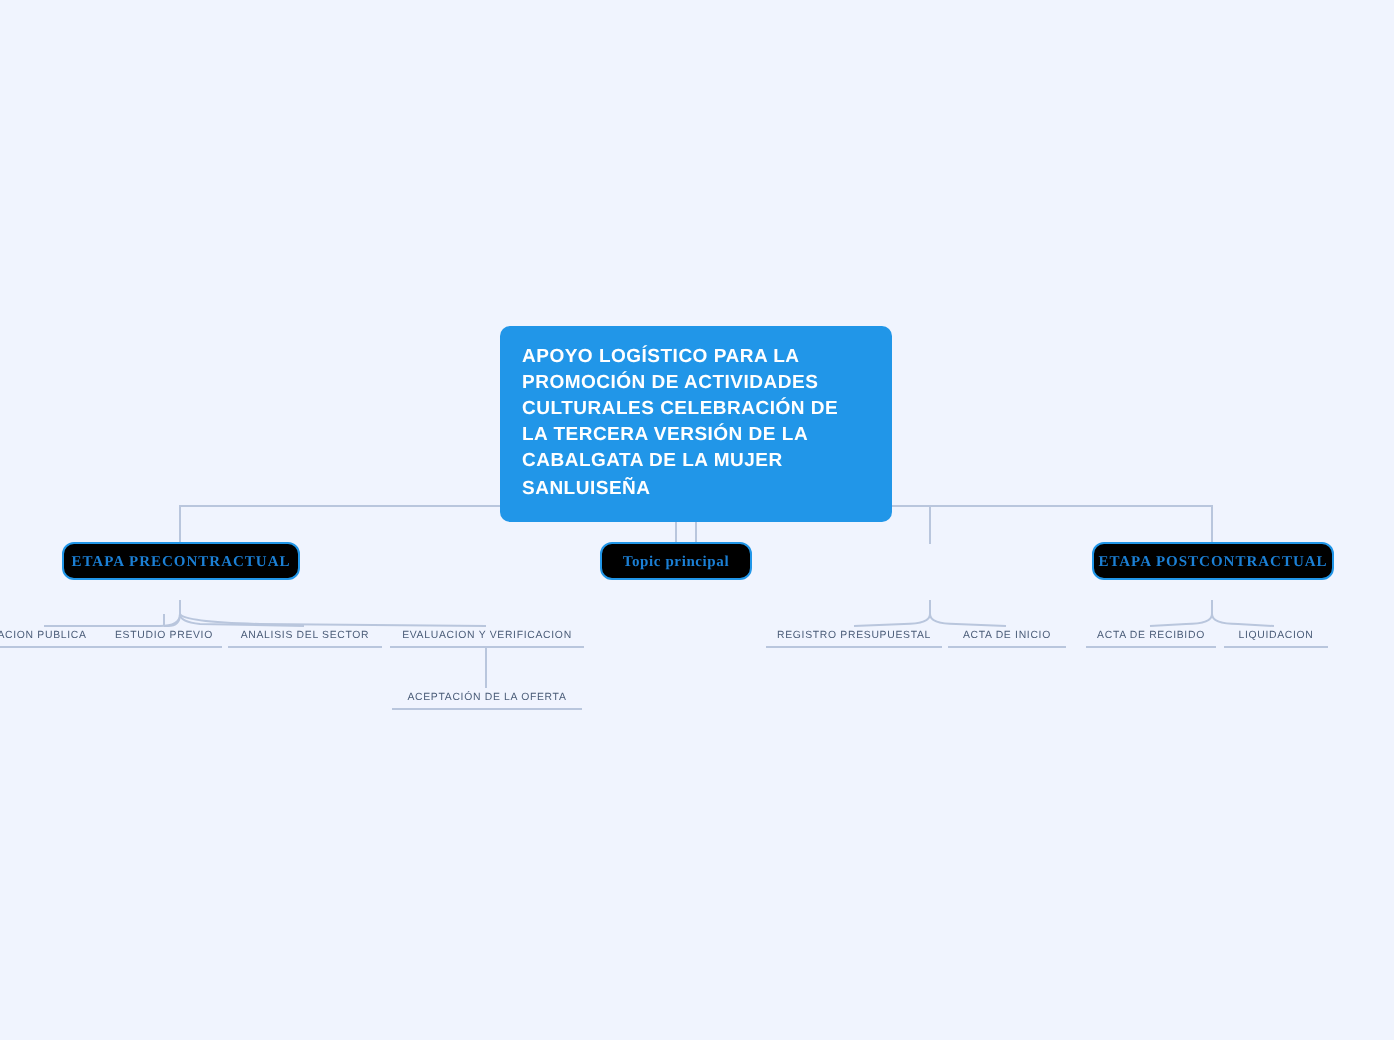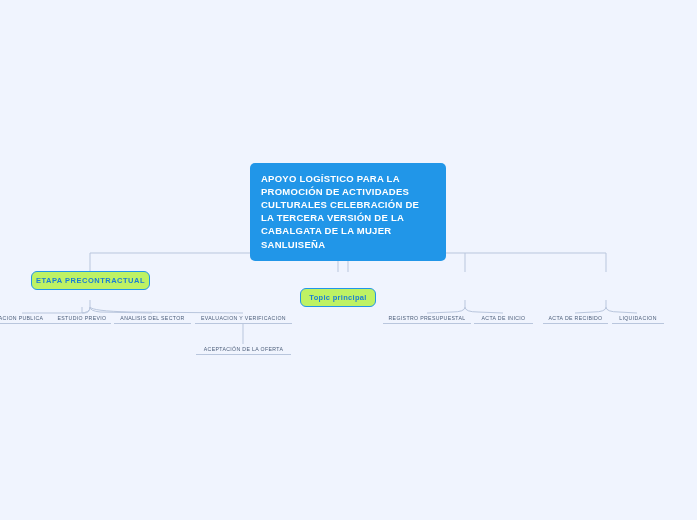--- a/index.html
+++ b/index.html
@@ -45,33 +45,34 @@
     font-weight: bold;
     line-height: 1.38;
     letter-spacing: 0.25px;
     text-transform: uppercase;
   }
 
   
   .branch-node {
     position: absolute;
     box-sizing: border-box;
-    background: #bef264;
+    background: #000000;
     border: 1.3px solid #2196e8;
     border-radius: 6px;
     color: #1b7fd4;
     font-size: 7.5px;
     font-weight: bold;
     letter-spacing: 0.5px;
     height: 19px;
     display: flex;
     align-items: center;
     justify-content: center;
     white-space: nowrap;
     padding: 0 9px;
+    font-family: Liberation Serif, serif;
   }
   .branch-node.mixed {
     text-transform: none;
     letter-spacing: 0.3px;
   }
 
   
   .leaf-node {
     position: absolute;
     box-sizing: border-box;
@@ -117,23 +118,24 @@
       <path d="M606,300 L606,307"></path>
       <path d="M606,307 Q606,312 593,312 L575,313"></path>
       <path d="M606,307 Q606,312 619,312 L637,313"></path>
     </g>
   </svg>
 
   <div class="root-node">APOYO LOGÍSTICO PARA LA PROMOCIÓN DE ACTIVIDADES CULTURALES CELEBRACIÓN DE LA TERCERA VERSIÓN DE LA CABALGATA DE LA MUJER SANLUISEÑA</div>
 
   <div class="branch-node" style="left:31px;  top:271px; width:119px;">ETAPA PRECONTRACTUAL</div>
 
-  <div class="branch-node mixed" style="left:300px; top:288px; width:76px;">Topic principal</div>
+  <div class="branch-node mixed" style="left:300px; top:271px; width:76px;">Topic principal</div>
 
 
+  <div class="branch-node" style="left:546px; top:271px; width:121px;">ETAPA POSTCONTRACTUAL</div>
 
   <div class="leaf-node" style="left:-12px; top:313px; width:66px;">ACION PUBLICA</div>
 
   <div class="leaf-node" style="left:53px;  top:313px; width:58px;">ESTUDIO PREVIO</div>
 
   <div class="leaf-node" style="left:114px; top:313px; width:77px;">ANALISIS DEL SECTOR</div>
 
   <div class="leaf-node" style="left:195px; top:313px; width:97px;">EVALUACION Y VERIFICACION</div>
 
   <div class="leaf-node" style="left:196px; top:344px; width:95px;">ACEPTACIÓN DE LA OFERTA</div>

